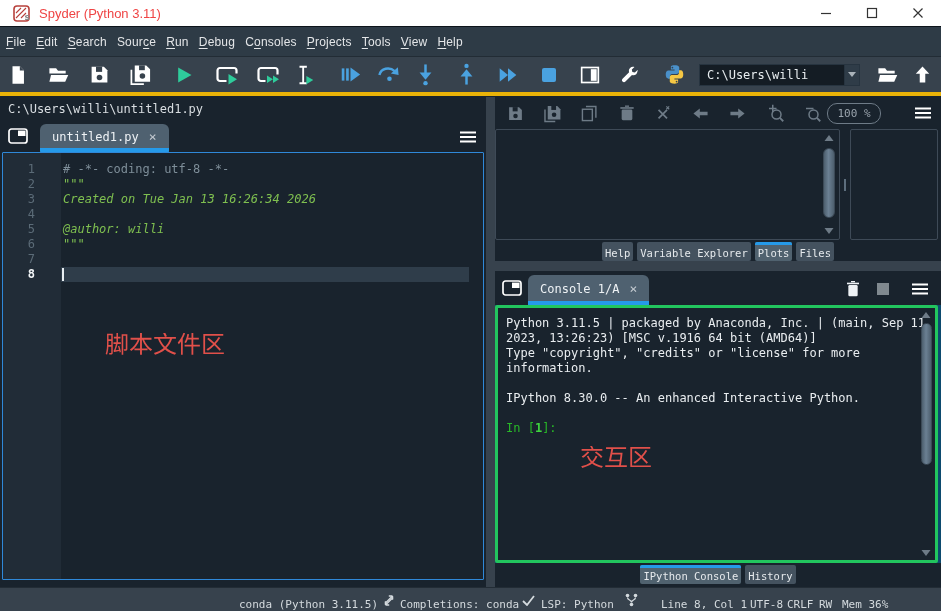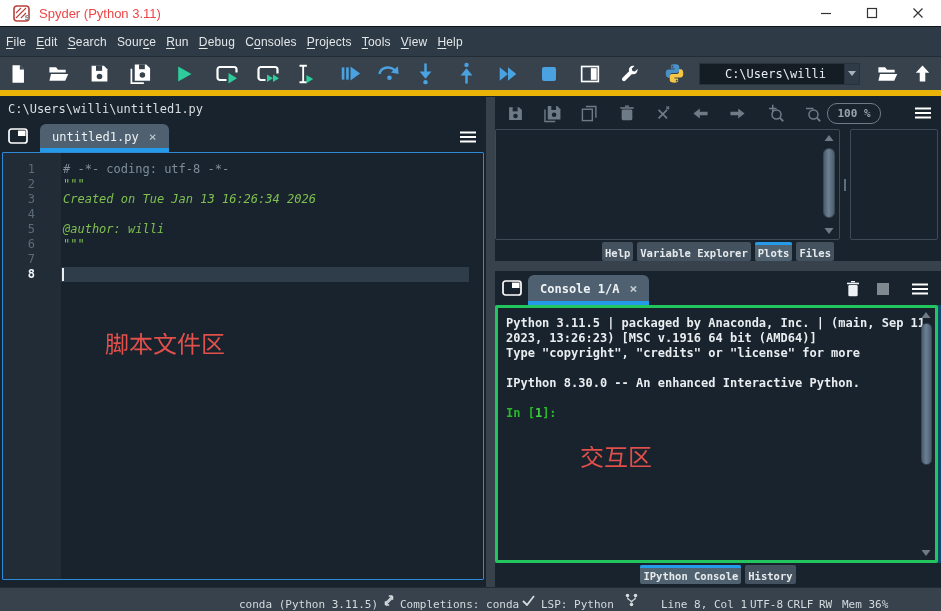--- a/index.html
+++ b/index.html
@@ -13,31 +13,31 @@
   .titlebar .title { margin-left:9px; font-size:13px; color:#ef4444; }
   .win-btns { margin-left:auto; display:flex; }
   .win-btn { width:46px; height:26px; display:flex; align-items:center; justify-content:center; }
 
   
   .menubar { height:30px; background:#2e3b46; display:flex; align-items:center; padding-left:1px; border-bottom:1px solid #222c35; }
   .menu-item { color:#e4e6e8; font-size:12px; padding:0 5px; letter-spacing:0.2px; }
   .menu-item u { text-underline-offset:2px; }
 
   
-  .toolbar { height:39px; background:#37424d; display:flex; align-items:center; border-bottom:6px solid #eab308;text-align:center; }
+  .toolbar { height:39px; background:#37424d; display:flex; align-items:center; border-bottom:4px solid #eab308; }
   .tool-btn { width:41px; height:32px; display:flex; align-items:center; justify-content:center; flex:0 0 auto; }
   .workdir-combo { width:161px; height:22px; background:#141c24; border:1px solid #273440; display:flex; align-items:center; flex:0 0 auto; }
   .workdir-combo .txt { font-size:12px; color:#e8edf0; padding-left:7px; flex:1; }
   .workdir-combo .arrow { width:15px; height:20px; background:#2f3c48; border-left:1px solid #273440; display:flex; align-items:center; justify-content:center; }
 
   
   .main { position:absolute; top:97px; left:0; right:0; bottom:24px; display:flex; background:#19232D; }
   .left-pane { width:486px; display:flex; flex-direction:column; background:#19232D; }
   .v-split { width:9px; background:#37424d; }
-  .right-col { flex:1; display:flex; flex-direction:column;font-weight:bold; }
+  .right-col { flex:1; display:flex; flex-direction:column; }
 
   
   .breadcrumb { height:24px; display:flex; align-items:center; padding-left:8px; font-size:12px; color:#d9dee2; background:#19232D; }
   .ed-tabbar { height:31px; display:flex; align-items:flex-end; background:#19232D; position:relative; }
   .browse-tabs-btn { position:absolute; left:6px; top:3px; width:24px; height:24px; display:flex; align-items:center; justify-content:center; }
   .ed-tab { margin-left:40px; height:28px; background:#4f6170; border-radius:6px 6px 0 0; display:flex; align-items:center; padding:0 12px 3px 12px; position:relative; }
   .ed-tab .tab-label { font-size:12px; color:#eef2f5; }
   .ed-tab .tab-close { margin-left:10px; color:#c7cdd3; font-size:13px; line-height:1; }
   .ed-tab .tab-accent { position:absolute; left:0; right:0; bottom:0; height:4px; background:#259ae9; border-radius:0 0 1px 1px; }
   .corner-btn { position:absolute; right:8px; top:6px; width:20px; height:20px; display:flex; align-items:center; justify-content:center; }
@@ -482,20 +482,21 @@
               </svg>
           </div>
         </div>
       </div>
       <div class="console-body-wrap">
         <div class="console-body">
           <div class="console-text">
             <div class="cline">Python 3.11.5 | packaged by Anaconda, Inc. | (main, Sep 11</div>
             <div class="cline">2023, 13:26:23) [MSC v.1916 64 bit (AMD64)]</div>
             <div class="cline">Type "copyright", "credits" or "license" for more</div>
+            <div class="cline">information.</div>
             <div class="cline"></div>
             <div class="cline">IPython 8.30.0 -- An enhanced Interactive Python.</div>
             <div class="cline"></div>
             <div class="cline"><span class="prompt"><span>In [</span><b>1</b><span>]:</span></span></div>
           </div>
           <div class="annotation anno-console">
             <svg class="cjk" width="72" height="24" viewBox="0 -830 3000 1000">
                 <g transform="scale(1,-1)" fill="currentColor">
                   <path transform="translate(0,0)" d="M318 597C258 521 159 442 70 392C87 380 115 351 129 336C216 393 322 483 391 569ZM618 555C711 491 822 396 873 332L936 382C881 445 768 536 677 598ZM352 422 285 401C325 303 379 220 448 152C343 72 208 20 47 -14C61 -31 85 -64 93 -82C254 -42 393 16 503 102C609 16 744 -42 910 -74C920 -53 941 -22 958 -5C797 21 663 74 559 151C630 220 686 303 727 406L652 427C618 335 568 260 503 199C437 261 387 336 352 422ZM418 825C443 787 470 737 485 701H67V628H931V701H517L562 719C549 754 516 809 489 849Z"></path>
                   <path transform="translate(1000,0)" d="M53 29V-43H951V29H706C732 195 760 409 773 545L717 552L703 548H353L383 710H921V783H85V710H302C275 543 231 322 196 191H653L628 29ZM340 478H689C682 417 673 340 662 261H295C310 325 325 400 340 478Z"></path>

